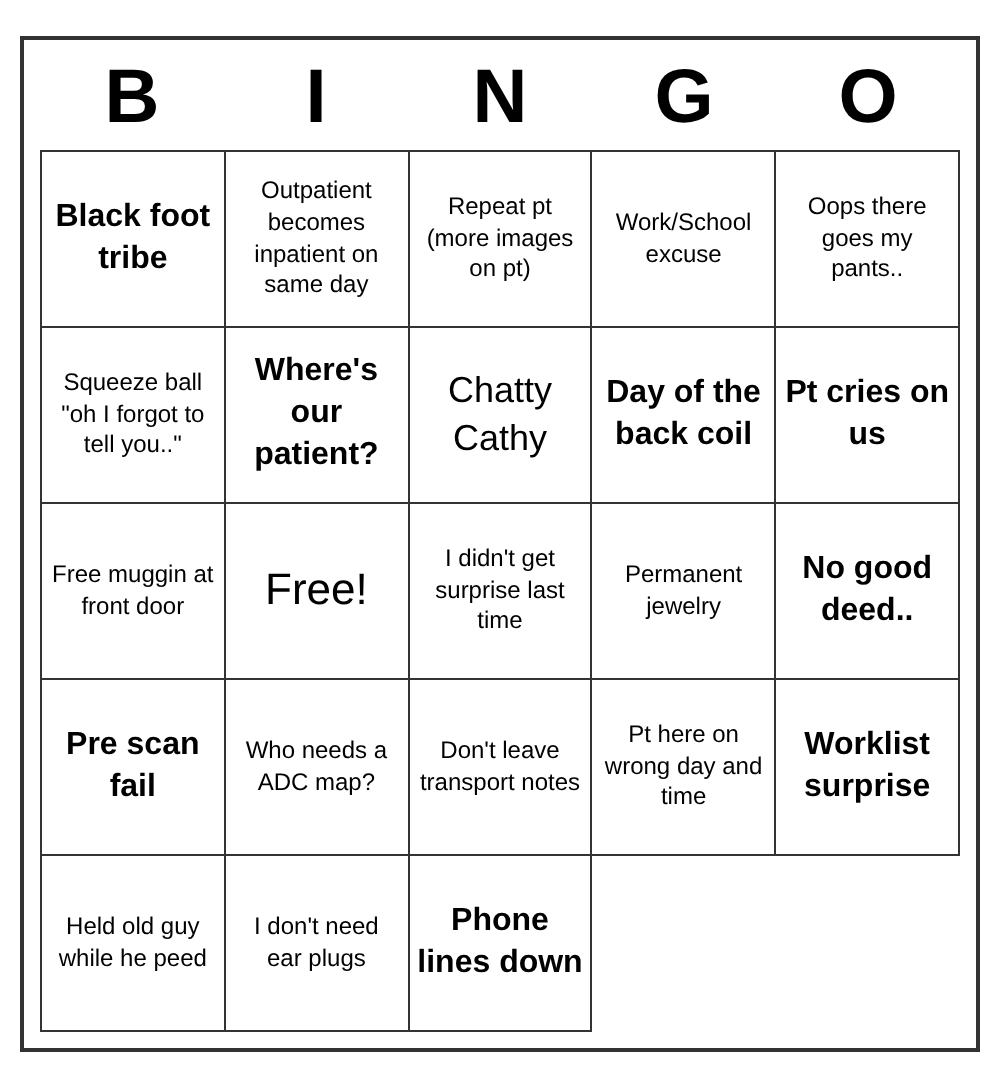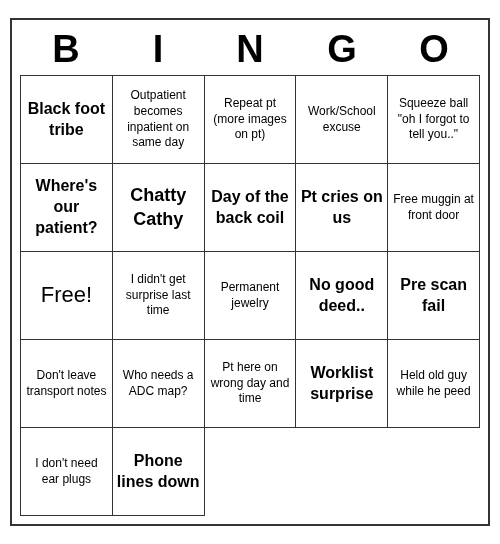--- a/index.html
+++ b/index.html
@@ -51,51 +51,52 @@
     .bingo-cell.large-text {
       font-size: 16px;
       font-weight: bold;
     }
     .bingo-cell.free {
       font-size: 22px;
       font-weight: normal;
     }
     .bingo-cell.chatty {
       font-size: 18px;
-      font-weight: bold;
+      font-weight: normal;
     }
   </style>
 </head>
 <body>
 
 <div class="bingo-card">
   <div class="bingo-title">
     <span>B</span>
     <span>I</span>
     <span>N</span>
     <span>G</span>
     <span>O</span>
   </div>
   <div class="bingo-grid">
   <div class="bingo-cell large-text">Black foot tribe</div>
       <div class="bingo-cell">Outpatient becomes inpatient on same day</div>
       <div class="bingo-cell">Repeat pt (more images on pt)</div>
       <div class="bingo-cell">Work/School excuse</div>
+      <div class="bingo-cell">Oops there goes my pants..</div>
       <div class="bingo-cell">Squeeze ball "oh I forgot to tell you.."</div>
       <div class="bingo-cell large-text">Where's our patient?</div>
       <div class="bingo-cell chatty">Chatty Cathy</div>
       <div class="bingo-cell large-text">Day of the back coil</div>
       <div class="bingo-cell large-text">Pt cries on us</div>
       <div class="bingo-cell">Free muggin at front door</div>
       <div class="bingo-cell free">Free!</div>
       <div class="bingo-cell">I didn't get surprise last time</div>
       <div class="bingo-cell">Permanent jewelry</div>
       <div class="bingo-cell large-text">No good deed..</div>
       <div class="bingo-cell large-text">Pre scan fail</div>
+      <div class="bingo-cell">Who needs a ADC map?</div>
       <div class="bingo-cell">Don't leave transport notes</div>
-      <div class="bingo-cell">Who needs a ADC map?</div>
       <div class="bingo-cell">Pt here on wrong day and time</div>
       <div class="bingo-cell large-text">Worklist surprise</div>
       <div class="bingo-cell">Held old guy while he peed</div>
       <div class="bingo-cell">I don't need ear plugs</div>
       <div class="bingo-cell large-text">Phone lines down</div>
     </div>
 </div>
 
 </body></html>

